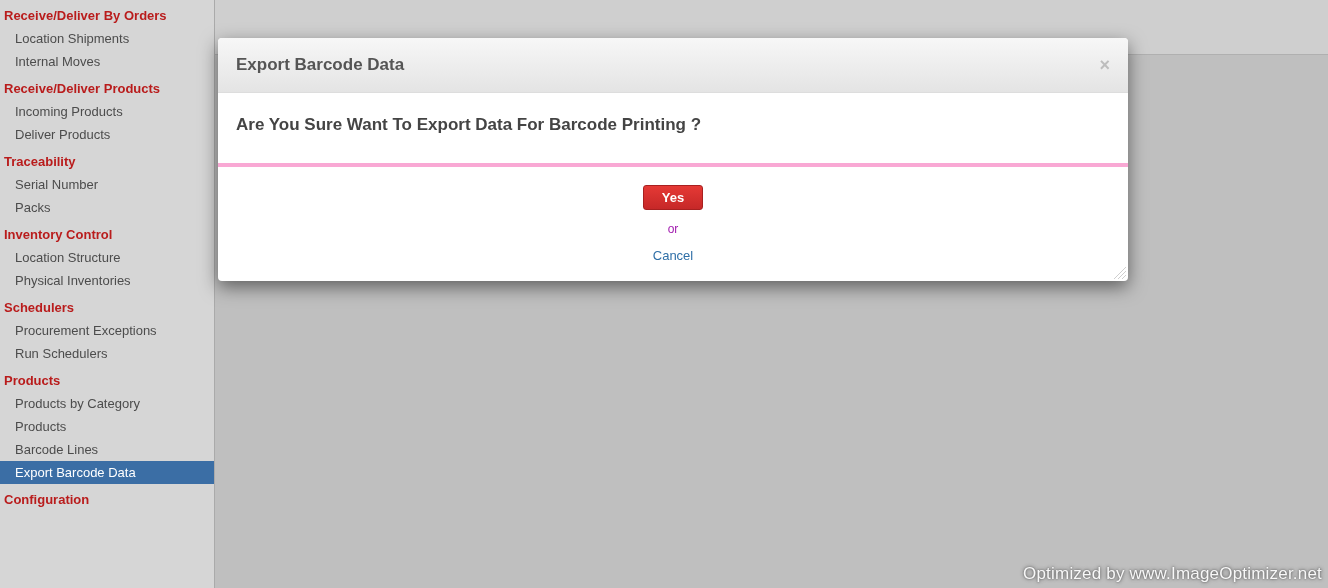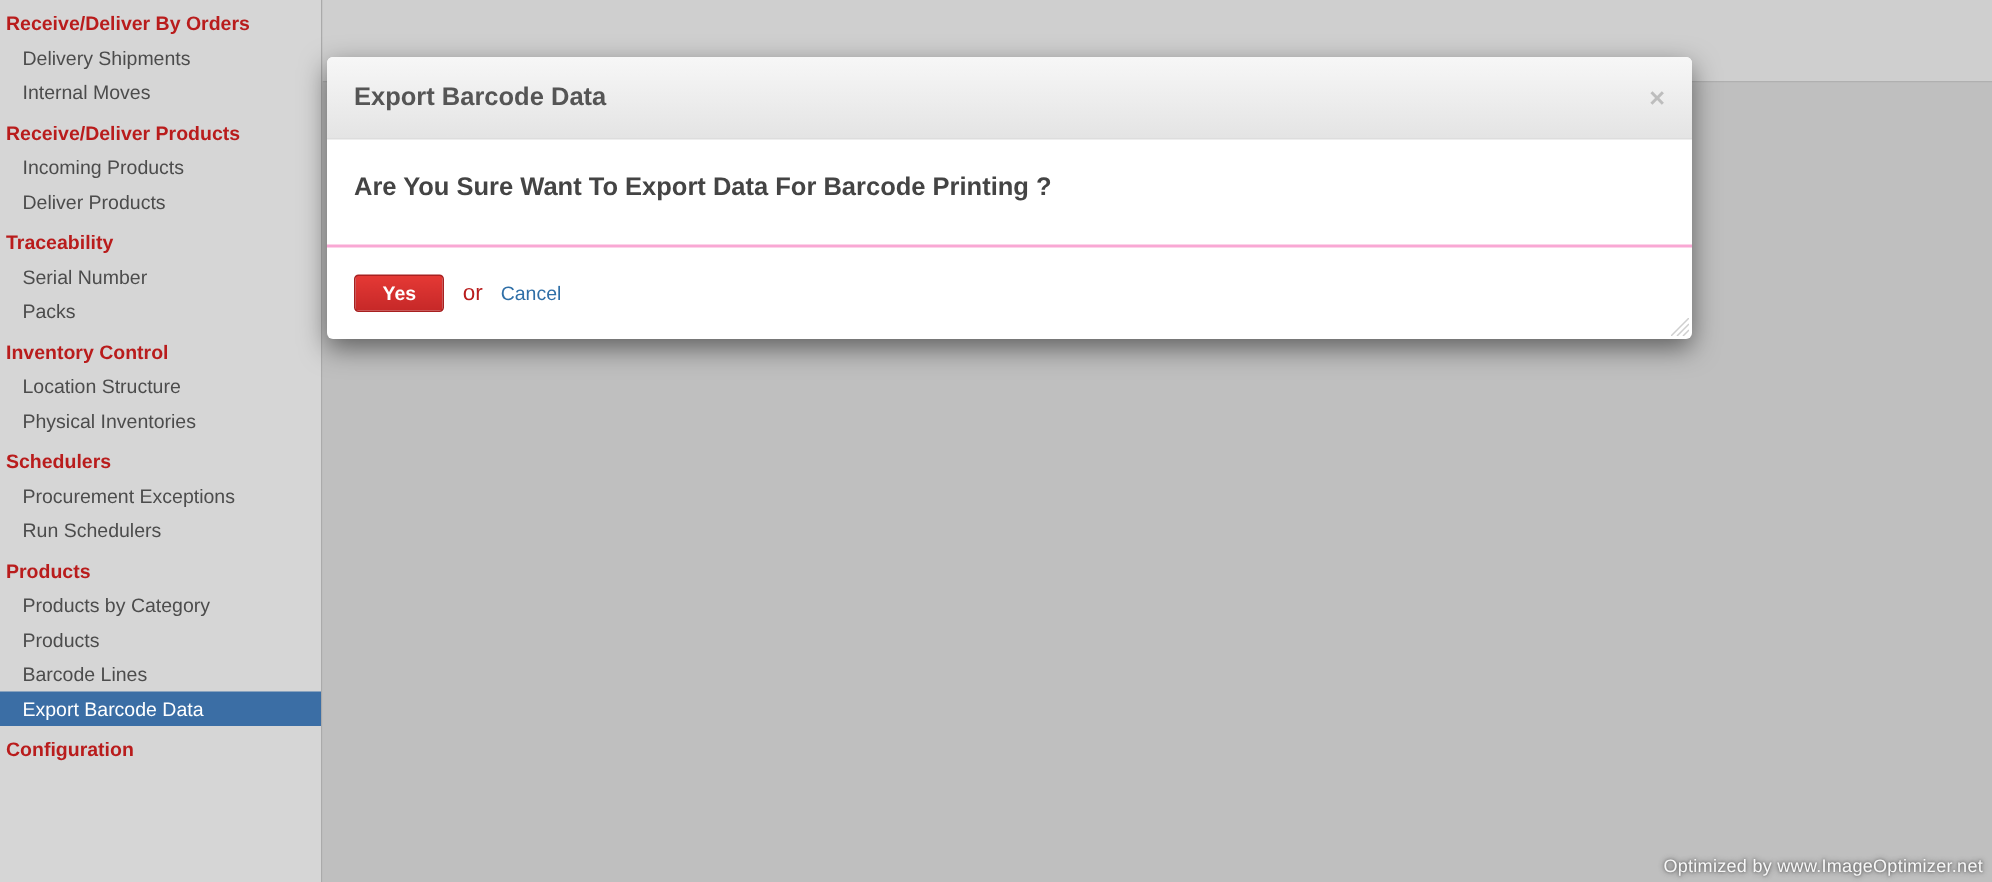--- a/index.html
+++ b/index.html
@@ -84,46 +84,47 @@
   }
   .modal-close {
     color: #bdbdbd;
     font-size: 18px;
     cursor: pointer;
     font-weight: bold;
     line-height: 1;
   }
   .modal-body {
     padding: 22px 24px 28px 18px;
-    border-bottom: 2px solid #f9a8d4;
+    border-bottom: 4px solid #f9a8d4;
   }
   .modal-body-text {
     font-size: 17px;
     font-weight: bold;
     color: #444;
   }
   .modal-footer {
     padding: 18px;
     display: flex;
     align-items: center;
     gap: 12px;
+    flex-direction: column;
   }
   .btn-yes {
     background: linear-gradient(#e53935, #c62828);
     color: #fff;
     border: 1px solid #a82020;
     border-radius: 3px;
     padding: 4px 18px;
     font-size: 13px;
     cursor: pointer;
     font-weight: bold;
   }
   .footer-or {
-    color: #b91c1c;
-    font-size: 15px;
+    color: #a21caf;
+    font-size: 12px;
   }
   .footer-cancel {
     color: #2f6fa7;
     font-size: 13px;
     cursor: pointer;
   }
   .modal-resize {
     position: absolute;
     right: 2px;
     bottom: 2px;
@@ -131,34 +132,34 @@
     height: 12px;
     opacity: 0.4;
   }
   .modal-resize svg { display:block; }
 
   .watermark {
     position: absolute;
     right: 6px;
     bottom: 4px;
     font-family: Arial, sans-serif;
-    font-size: 12px;
+    font-size: 17px;
     color: #fff;
     text-shadow: 0 0 4px #555, 0 0 2px #555;
     opacity: 0.9;
     letter-spacing: 0.2px;
   }
 </style>
 </head>
 <body>
 
 <div class="layout">
   <div class="sidebar" id="sidebar">
       <div class="side-section-title">Receive/Deliver By Orders</div>
-      <div class="side-link">Delivery Shipments</div>
+      <div class="side-link">Location Shipments</div>
       <div class="side-link">Internal Moves</div>
       <div class="side-section-title">Receive/Deliver Products</div>
       <div class="side-link">Incoming Products</div>
       <div class="side-link">Deliver Products</div>
       <div class="side-section-title">Traceability</div>
       <div class="side-link">Serial Number</div>
       <div class="side-link">Packs</div>
       <div class="side-section-title">Inventory Control</div>
       <div class="side-link">Location Structure</div>
       <div class="side-link">Physical Inventories</div>

